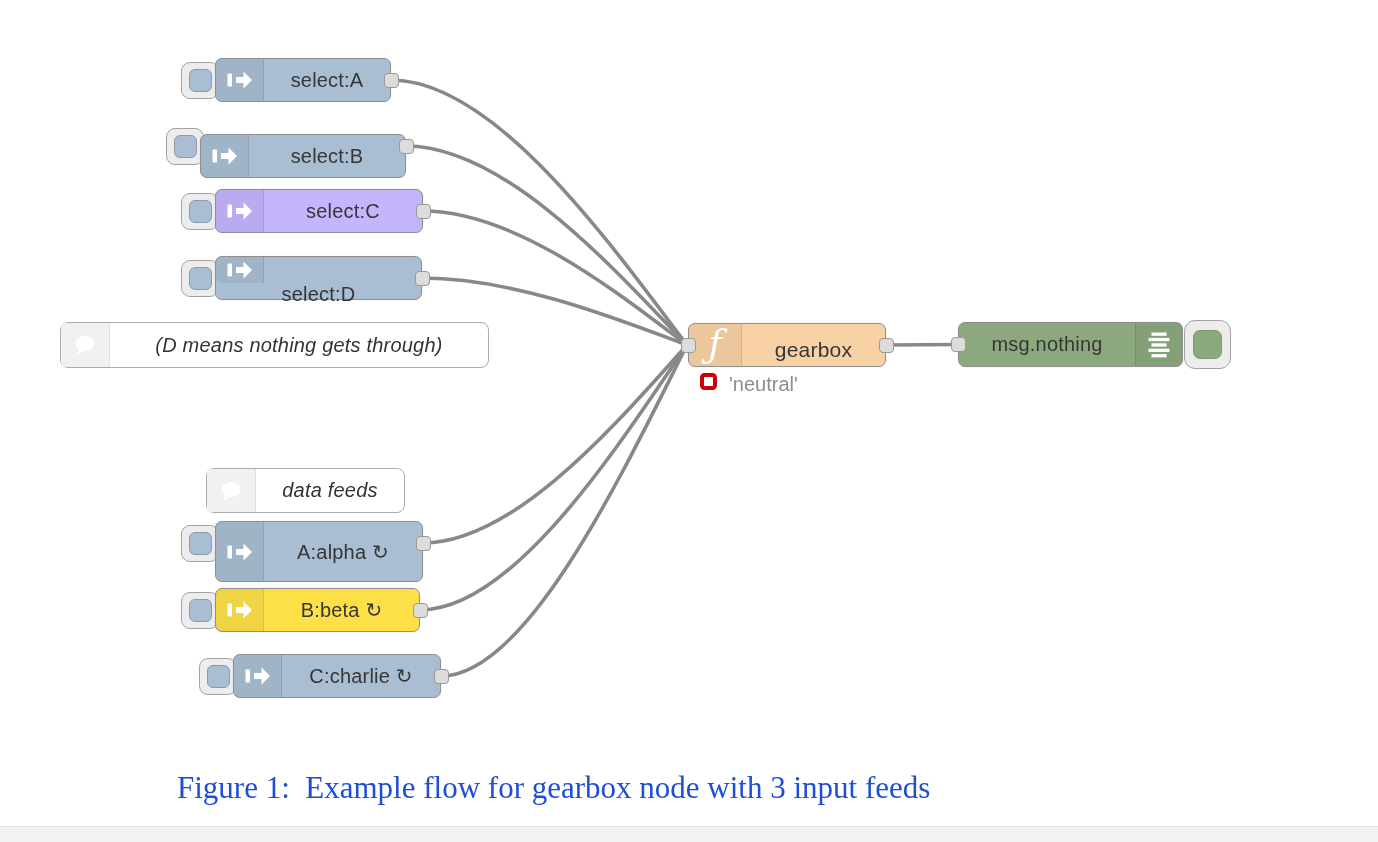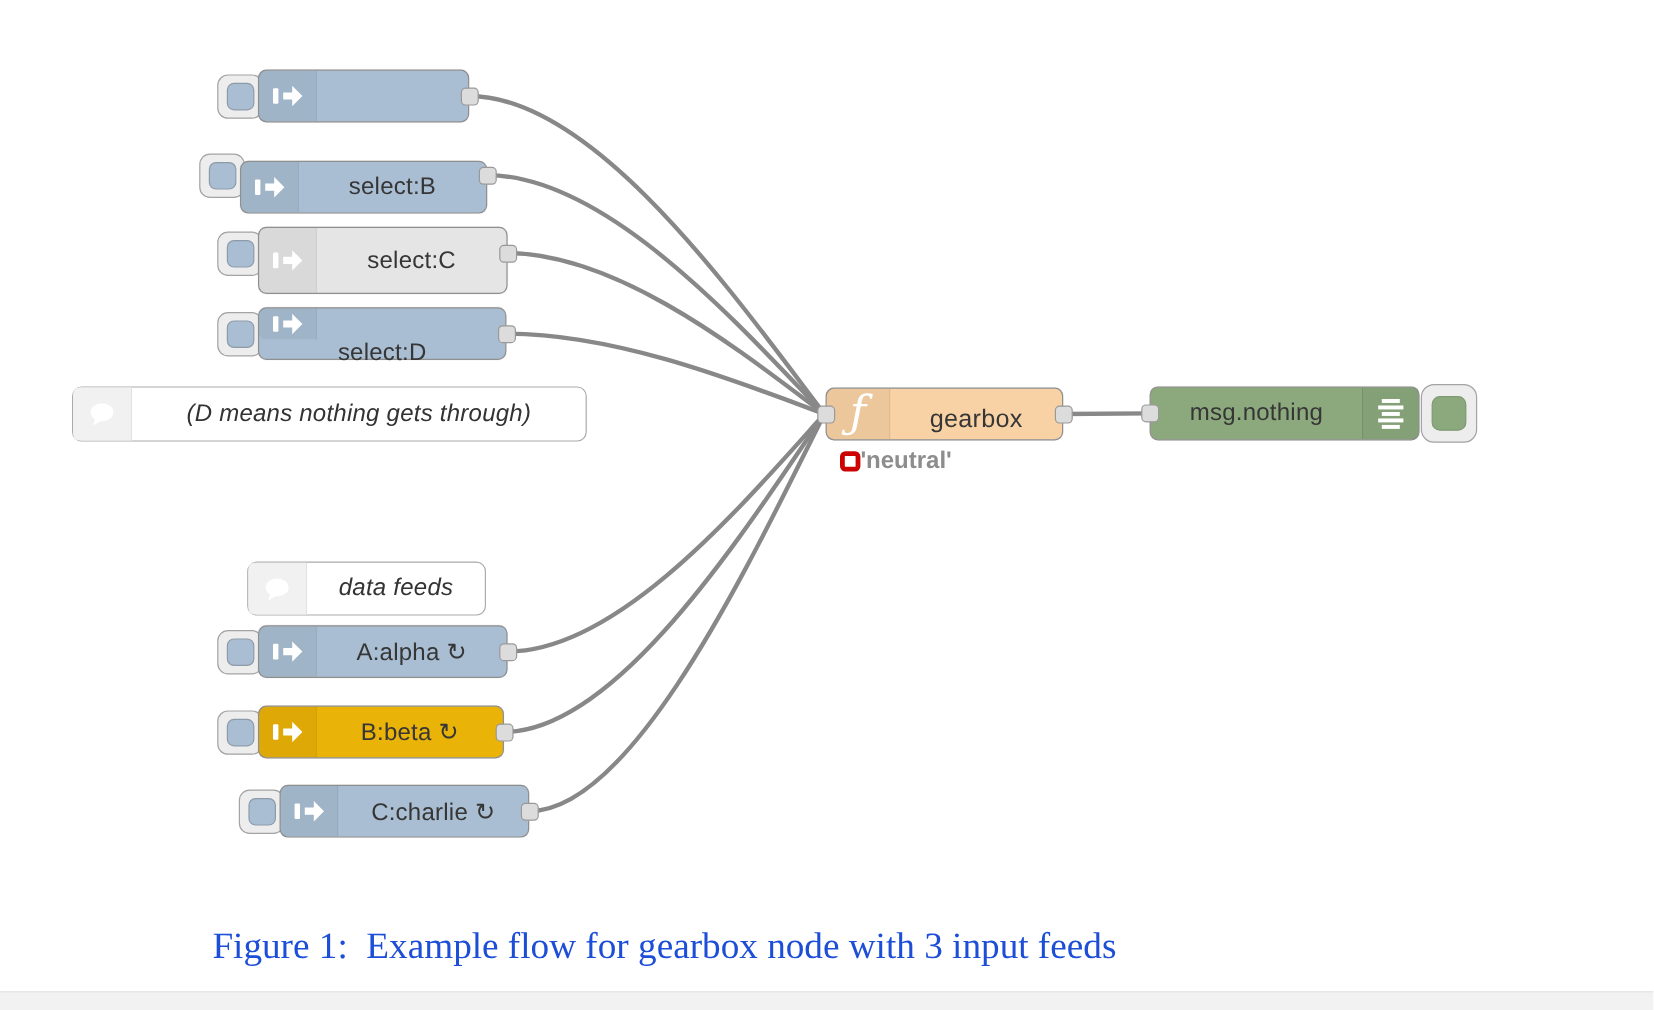--- a/index.html
+++ b/index.html
@@ -20,21 +20,21 @@
   .comment-body .icon-region{background:#f1f1f1;border-right:1px solid #e2e2e2;}
   .comment-body .node-label{font-style:italic;color:#333;}
   .func-glyph{font-family:"DejaVu Serif","Liberation Serif",serif;font-style:italic;
               font-size:37px;color:#ffffff;line-height:1;transform:translateY(-2px);}
   .port{position:absolute;width:15px;height:15px;background:#dcdcdc;
         border:1.5px solid #999999;border-radius:4px;box-sizing:border-box;}
   .inj-btn{position:absolute;width:38px;height:37px;background:#ededed;
            border:1.5px solid #a3a3a3;border-radius:9px;box-sizing:border-box;
            display:flex;align-items:center;justify-content:center;}
   .inj-btn-inner{width:23px;height:23px;border-radius:6px;border:1px solid #8d9ba9;box-sizing:border-box;}
-  .status-row{position:absolute;display:flex;align-items:center;gap:0;font-weight:bold;}
+  .status-row{position:absolute;display:flex;align-items:flex-start;gap:12px;}
   .status-ring{width:17px;height:17px;box-sizing:border-box;border:4.5px solid #cc0202;border-radius:4.5px;background:#fff;}
   .status-text{font-size:20px;color:#8d8d8d;white-space:pre;}
   .figure-caption{position:absolute;font-family:"Liberation Serif","DejaVu Serif",serif;
                   font-size:31px;color:#1d4ed8;white-space:pre;}
   .bottom-bar{position:absolute;left:0;width:1378px;height:16px;background:#f2f2f2;
               border-top:1px solid #e4e4e4;box-sizing:border-box;}
 </style>
 </head>
 <body>
 
@@ -53,39 +53,40 @@
       <div class="inj-btn" style="left:181px;top:61.5px;">
         <div class="inj-btn-inner" style="background:#a9bed3;"></div>
       </div>
       <div class="node-body inject-body" style="left:215px;top:58px;width:176px;height:44px;background:#a9bed3;">
         <div class="icon-region" style="width:47px;">
           <svg width="28" height="26" viewBox="0 0 28 26">
             <rect x="1.5" y="6.5" width="4.5" height="13" rx="1" fill="#fff"></rect>
             <path d="M10 10 h7.5 V4.5 L26 13 l-8.5 8.5 V16 H10 z" fill="#fff"></path>
           </svg>
         </div>
+        <div class="node-label">select:A</div>
       </div>
       <div class="port" style="left:383.5px;top:72.5px;"></div>
       <div class="inj-btn" style="left:166px;top:127.5px;">
         <div class="inj-btn-inner" style="background:#a9bed3;"></div>
       </div>
       <div class="node-body inject-body" style="left:200px;top:124px;width:206px;height:44px;background:#a9bed3;margin-top:10px;">
         <div class="icon-region" style="width:47px;">
           <svg width="28" height="26" viewBox="0 0 28 26">
             <rect x="1.5" y="6.5" width="4.5" height="13" rx="1" fill="#fff"></rect>
             <path d="M10 10 h7.5 V4.5 L26 13 l-8.5 8.5 V16 H10 z" fill="#fff"></path>
           </svg>
         </div>
         <div class="node-label">select:B</div>
       </div>
       <div class="port" style="left:398.5px;top:138.5px;"></div>
       <div class="inj-btn" style="left:181px;top:192.5px;">
         <div class="inj-btn-inner" style="background:#a9bed3;"></div>
       </div>
-      <div class="node-body inject-body" style="left:215px;top:189px;width:208px;height:56px;background:#e5e5e5;">
+      <div class="node-body inject-body" style="left:215px;top:189px;width:208px;height:44px;background:#c4b5fd;">
         <div class="icon-region" style="width:47px;">
           <svg width="28" height="26" viewBox="0 0 28 26">
             <rect x="1.5" y="6.5" width="4.5" height="13" rx="1" fill="#fff"></rect>
             <path d="M10 10 h7.5 V4.5 L26 13 l-8.5 8.5 V16 H10 z" fill="#fff"></path>
           </svg>
         </div>
         <div class="node-label">select:C</div>
       </div>
       <div class="port" style="left:415.5px;top:203.5px;"></div>
       <div class="inj-btn" style="left:181px;top:259.5px;">
@@ -143,34 +144,34 @@
           <svg width="26" height="24" viewBox="0 0 26 24">
             <ellipse cx="13" cy="10.5" rx="9.5" ry="7.5" fill="#fff"></ellipse>
             <path d="M8 14 L5.5 21.5 L14.5 16.5 z" fill="#fff"></path>
           </svg>
         </div>
         <div class="node-label">data feeds</div>
       </div>
       <div class="inj-btn" style="left:181px;top:524.5px;">
         <div class="inj-btn-inner" style="background:#a9bed3;"></div>
       </div>
-      <div class="node-body inject-body" style="left:215px;top:521px;width:208px;height:44px;background:#a9bed3;">
+      <div class="node-body inject-body" style="left:215px;top:521px;width:208px;height:61px;background:#a9bed3;">
         <div class="icon-region" style="width:47px;">
           <svg width="28" height="26" viewBox="0 0 28 26">
             <rect x="1.5" y="6.5" width="4.5" height="13" rx="1" fill="#fff"></rect>
             <path d="M10 10 h7.5 V4.5 L26 13 l-8.5 8.5 V16 H10 z" fill="#fff"></path>
           </svg>
         </div>
         <div class="node-label">A:alpha ↻</div>
       </div>
       <div class="port" style="left:415.5px;top:535.5px;"></div>
       <div class="inj-btn" style="left:181px;top:591.5px;">
         <div class="inj-btn-inner" style="background:#a9bed3;"></div>
       </div>
-      <div class="node-body inject-body" style="left:215px;top:588px;width:205px;height:44px;background:#eab308;">
+      <div class="node-body inject-body" style="left:215px;top:588px;width:205px;height:44px;background:#fde047;">
         <div class="icon-region" style="width:47px;">
           <svg width="28" height="26" viewBox="0 0 28 26">
             <rect x="1.5" y="6.5" width="4.5" height="13" rx="1" fill="#fff"></rect>
             <path d="M10 10 h7.5 V4.5 L26 13 l-8.5 8.5 V16 H10 z" fill="#fff"></path>
           </svg>
         </div>
         <div class="node-label">B:beta ↻</div>
       </div>
       <div class="port" style="left:412.5px;top:602.5px;"></div>
       <div class="inj-btn" style="left:199px;top:657.5px;">

